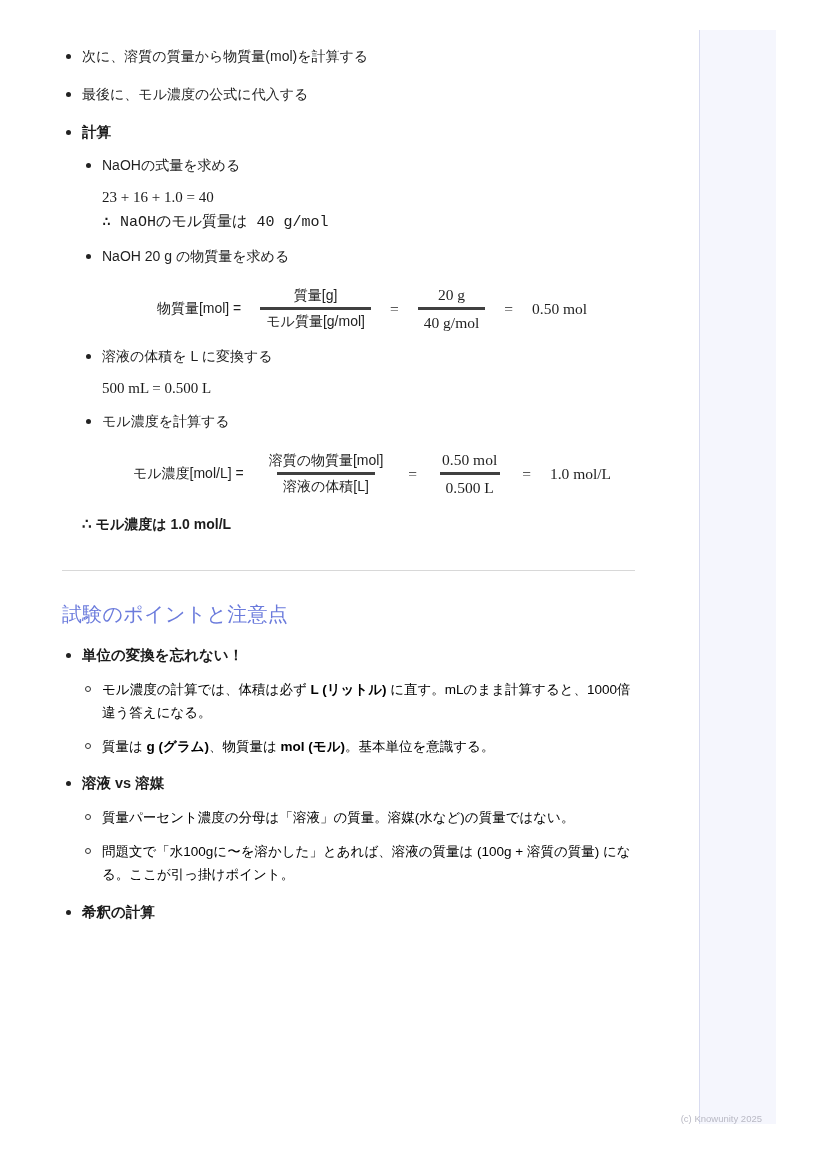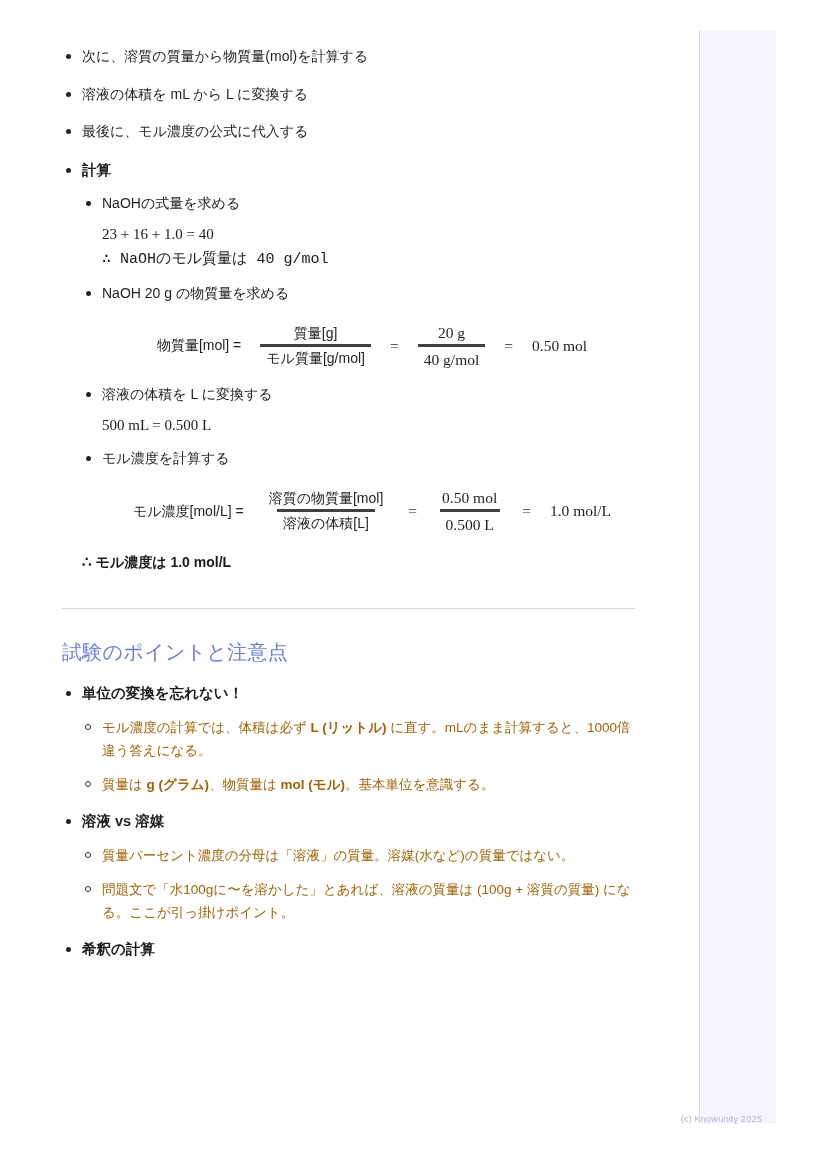--- a/index.html
+++ b/index.html
@@ -87,21 +87,21 @@
     border-radius: 50%;
     background: #222;
   }
 
   
   .lvl3 > li {
     padding-left: 20px;
     margin: 11px 0;
     font-size: 13.5px;
     font-weight: normal;
-    color: #a16207;
+    color: #000000;
     line-height: 1.72;
   }
   .lvl3 > li::before {
     content: "";
     position: absolute;
     left: 3px;
     top: 8px;
     width: 4px;
     height: 4px;
     border-radius: 50%;
@@ -196,21 +196,20 @@
 <body>
 
 <div class="page">
 
   <div class="right-rail"></div>
 
   <div class="content">
 
     <ul class="lvl2 top-list">
       <li><span>次に、溶質の質量から物質量(mol)を計算する</span></li>
-      <li><span>溶液の体積を mL から L に変換する</span></li>
       <li><span>最後に、モル濃度の公式に代入する</span></li>
     </ul>
 
     <ul class="lvl1">
       <li>
         <span>計算</span>
 
         <ul class="lvl2">
 
           <li>

